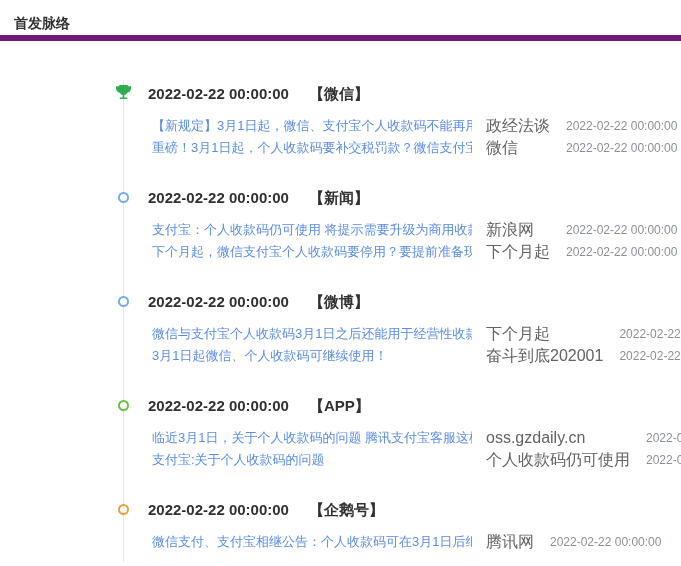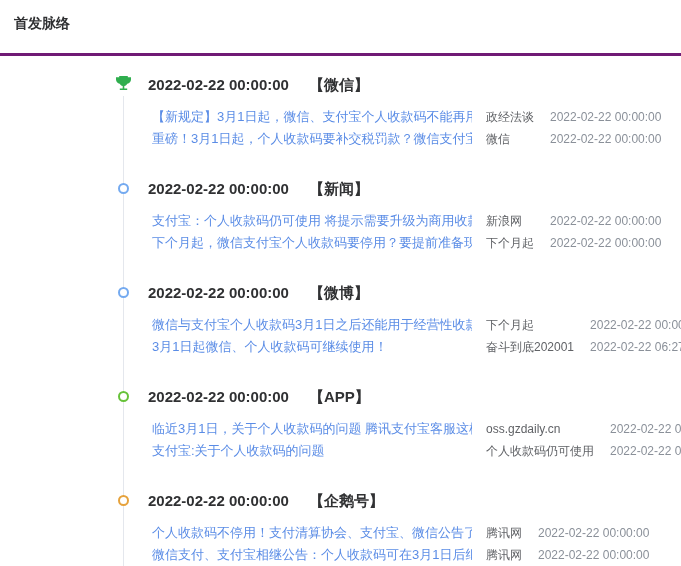--- a/index.html
+++ b/index.html
@@ -1,45 +1,45 @@
 <!DOCTYPE html>
 <html><head>
 <meta charset="utf-8">
 <style>
   * { margin: 0; padding: 0; box-sizing: border-box; }
   html, body { width: 681px; height: 566px; overflow: hidden; background: #fff; }
   body { font-family: "Liberation Sans", "DejaVu Sans", sans-serif; }
 
-  .page-header { padding: 15px 14px 22px 14px; border-bottom: 3px solid #701a75; }
+  .page-header { padding: 15px 14px 4px 14px; border-bottom: 6px solid #701a75; }
   .page-title { font-size: 14px; font-weight: 700; color: #303133; line-height: 16px; }
 
   .timeline { position: relative; margin-left: 118px; padding-top: 20px; min-height: 521px; }
   .timeline-line { position: absolute; left: 5px; top: 40px; bottom: 0; width: 1px; background: #e4e7ed; }
 
-  .group { position: relative; padding-left: 30px; margin-bottom: 30px; }
+  .group { position: relative; padding-left: 30px; margin-bottom: 30px; margin-top: 24px; }
 
   .node { position: absolute; }
   .node.circle {
     left: 0; top: 3px; width: 11px; height: 11px;
     border-radius: 50%; border: 2px solid #74aaf0; background: #fff; z-index: 2;
   }
   .node.trophy { left: -2px; top: 0; width: 15px; height: 17px; z-index: 2; }
   .node.trophy svg { display: block; }
 
   .group-header { display: flex; column-gap: 20px; font-size: 15px; font-weight: 700; color: #303133; line-height: 18px; }
 
   .items { display: table; border-spacing: 0; margin-top: 12px; margin-left: 4px; }
   .row { display: table-row; }
   .cell { display: table-cell; vertical-align: middle; line-height: 22px; white-space: nowrap; }
   .title-cell { padding-right: 14px; }
   .news-link {
     display: block; max-width: 320px; overflow: hidden; white-space: nowrap;
     font-size: 13px; color: #5a8ce6; text-decoration: none; cursor: pointer;
   }
-  .source-cell { padding-right: 16px; font-size: 12px; color: #606266; }
+  .source-cell { padding-right: 16px; font-size: 16px; color: #606266; }
   .time-cell { font-size: 12px; color: #8a9099; }
 </style>
 </head>
 <body>
 
 <div class="page-header">
   <div class="page-title">首发脉络</div>
 </div>
 
 <div class="timeline">
@@ -147,27 +147,20 @@
 
   <div class="group">
     <div class="node circle" style="border-color: rgb(230, 162, 60);"></div>
     <div class="group-header">
       <span>2022-02-22 00:00:00</span>
       <span>【企鹅号】</span>
     </div>
     <div class="items">
       <div class="row">
         <div class="cell title-cell">
-            <a class="news-link">个人收款码不停用！支付清算协会、支付宝、微信公告了</a>
-          </div>
-        <div class="cell source-cell">腾讯网</div>
-        <div class="cell time-cell">2022-02-22 00:00:00</div>
-      </div>
-      <div class="row">
-        <div class="cell title-cell">
             <a class="news-link">微信支付、支付宝相继公告：个人收款码可在3月1日后继续...</a>
           </div>
         <div class="cell source-cell">腾讯网</div>
         <div class="cell time-cell">2022-02-22 00:00:00</div>
       </div>
     </div>
   </div>
 </div>
 
 </body></html>

